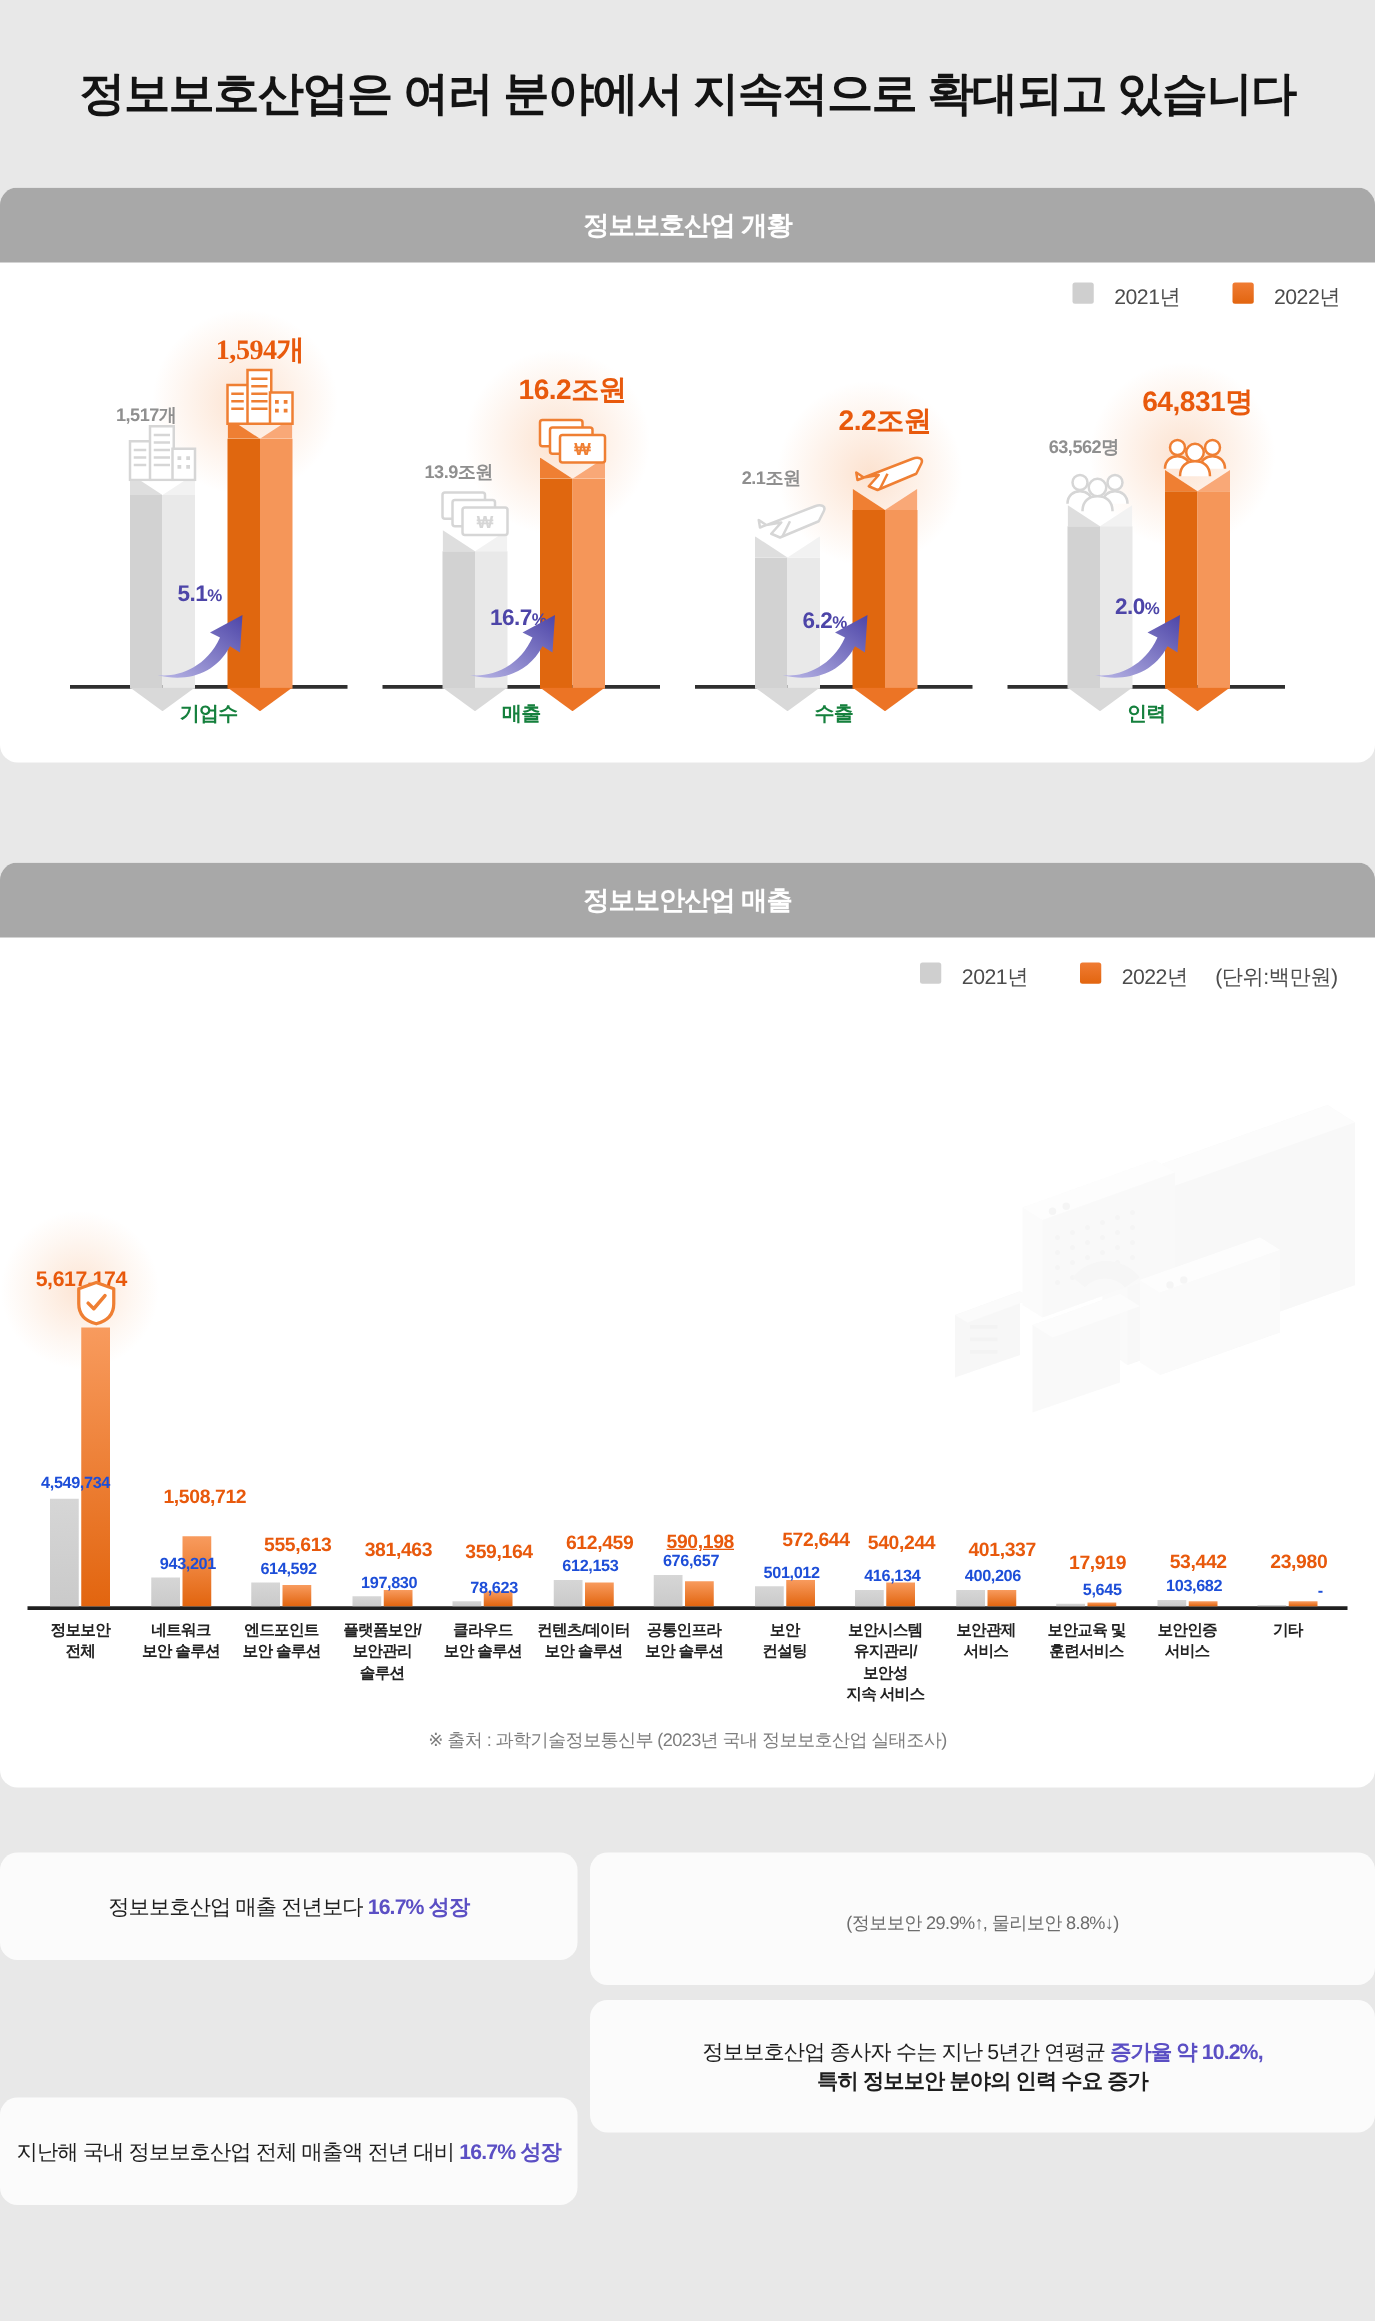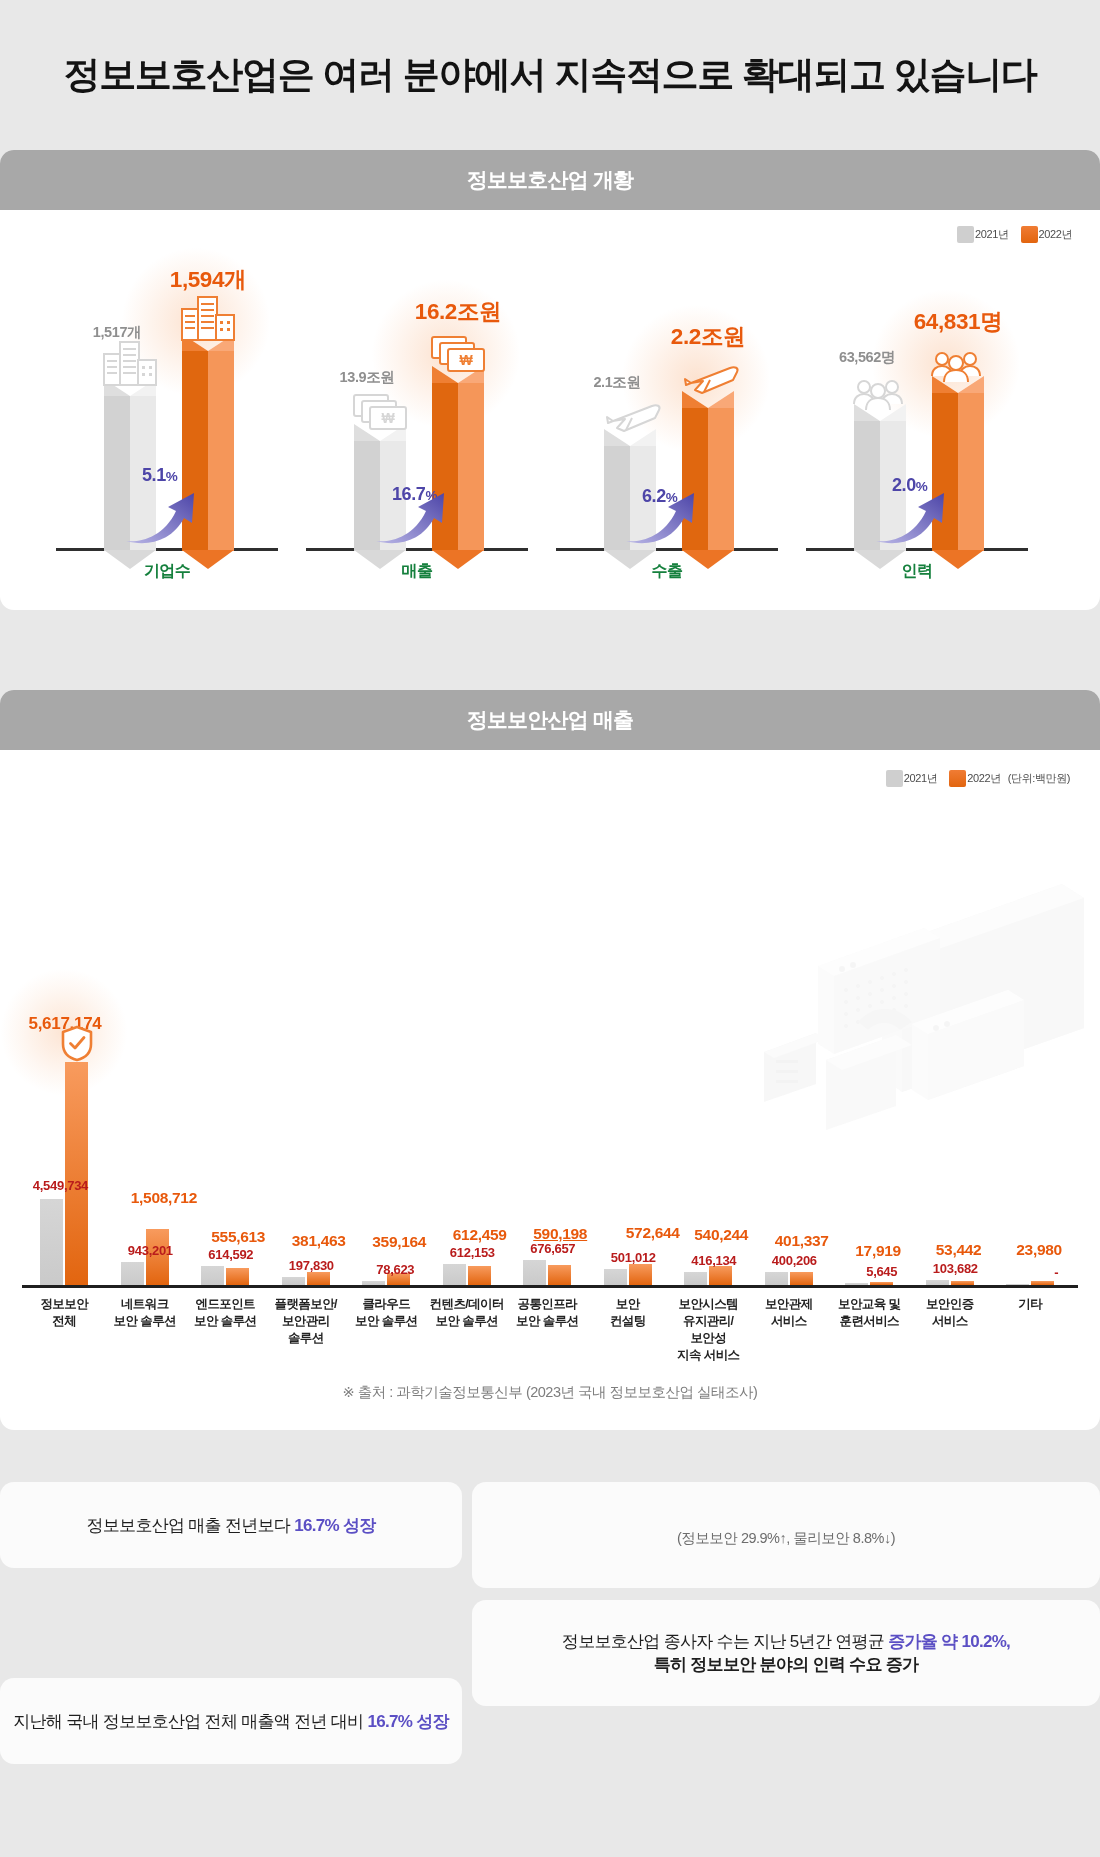--- a/index.html
+++ b/index.html
@@ -50,23 +50,23 @@
     letter-spacing: -0.8px;
     display: flex;
     align-items: center;
     justify-content: center;
   }
 
   
   .legend {
     position: absolute;
     display: flex;
-    align-items: center;
-    gap: 1px;
-    font-size: 11px;
+    align-items: flex-start;
+    gap: 16px;
+    font-size: 17px;
     color: #4c4c4c;
     letter-spacing: -0.4px;
   }
   .legend .sw {
     width: 17px; height: 17px; border-radius: 2px; display:inline-block;
   }
   .legend .sw.gray  { background: #cfcfcf; }
   .legend .sw.orange{ background: linear-gradient(180deg,#f07c34,#e2650f); }
   .legend .gap { width: 10px; }
   .legend .unit { color: #4c4c4c; margin-left: 6px; }
@@ -196,21 +196,21 @@
   }
   .c2-bar { width: 23px; }
   .c2-bar.gray   { background: linear-gradient(180deg,#d6d6d6,#cacaca); }
   .c2-bar.orange { background: linear-gradient(180deg,#f89b5e,#e2650f); }
   .c2-lbl {
     position: absolute;
     white-space: nowrap;
     font-weight: bold;
     letter-spacing: -0.3px;
   }
-  .c2-lbl.prev { font-size: 13px; color: #b91c1c; }
+  .c2-lbl.prev { font-size: 13px; color: #1d4ed8; }
   .c2-lbl.curr { font-size: 15.5px; color: #e8590c; }
   .c2-lbl.curr.big { font-size: 17px; }
   .c2-cat {
     position: absolute;
     top: 100%;
     margin-top: 11px;
     left: 50%;
     transform: translateX(-50%);
     font-size: 12.5px;
     font-weight: bold;
@@ -348,21 +348,21 @@
                 <line x1="5" y1="27" x2="15" y2="27"></line>
         <line x1="5" y1="33" x2="15" y2="33"></line>
       </g>
       <g fill="#ef7f33">
         <rect x="40" y="26" width="3" height="3"></rect>
                 <rect x="47" y="26" width="3" height="3"></rect>
         <rect x="40" y="33" width="3" height="3"></rect>
                 <rect x="47" y="33" width="3" height="3"></rect>
       </g>
             </svg></div>
-    <div class="c1-val curr" style="left:91px; bottom:287px; width:150px;">1,594개</div>
+    <div class="c1-val curr" style="left:91px; bottom:287px; width:150px;font-family:Liberation Serif, serif;">1,594개</div>
 
     <div class="c1-delta" style="left:100px; bottom:96px;">5.1<span class="pct">%</span></div>
 
     <div class="c1-arrow" style="left:80px; bottom:33px;">
       <svg width="80" height="62" viewBox="0 0 80 62">
         <defs>
           <linearGradient id="ag0" x1="0" y1="1" x2="1" y2="0">
             <stop offset="0%" stop-color="#b9b6e6"></stop>
             <stop offset="100%" stop-color="#4d45a8"></stop>
           </linearGradient>

